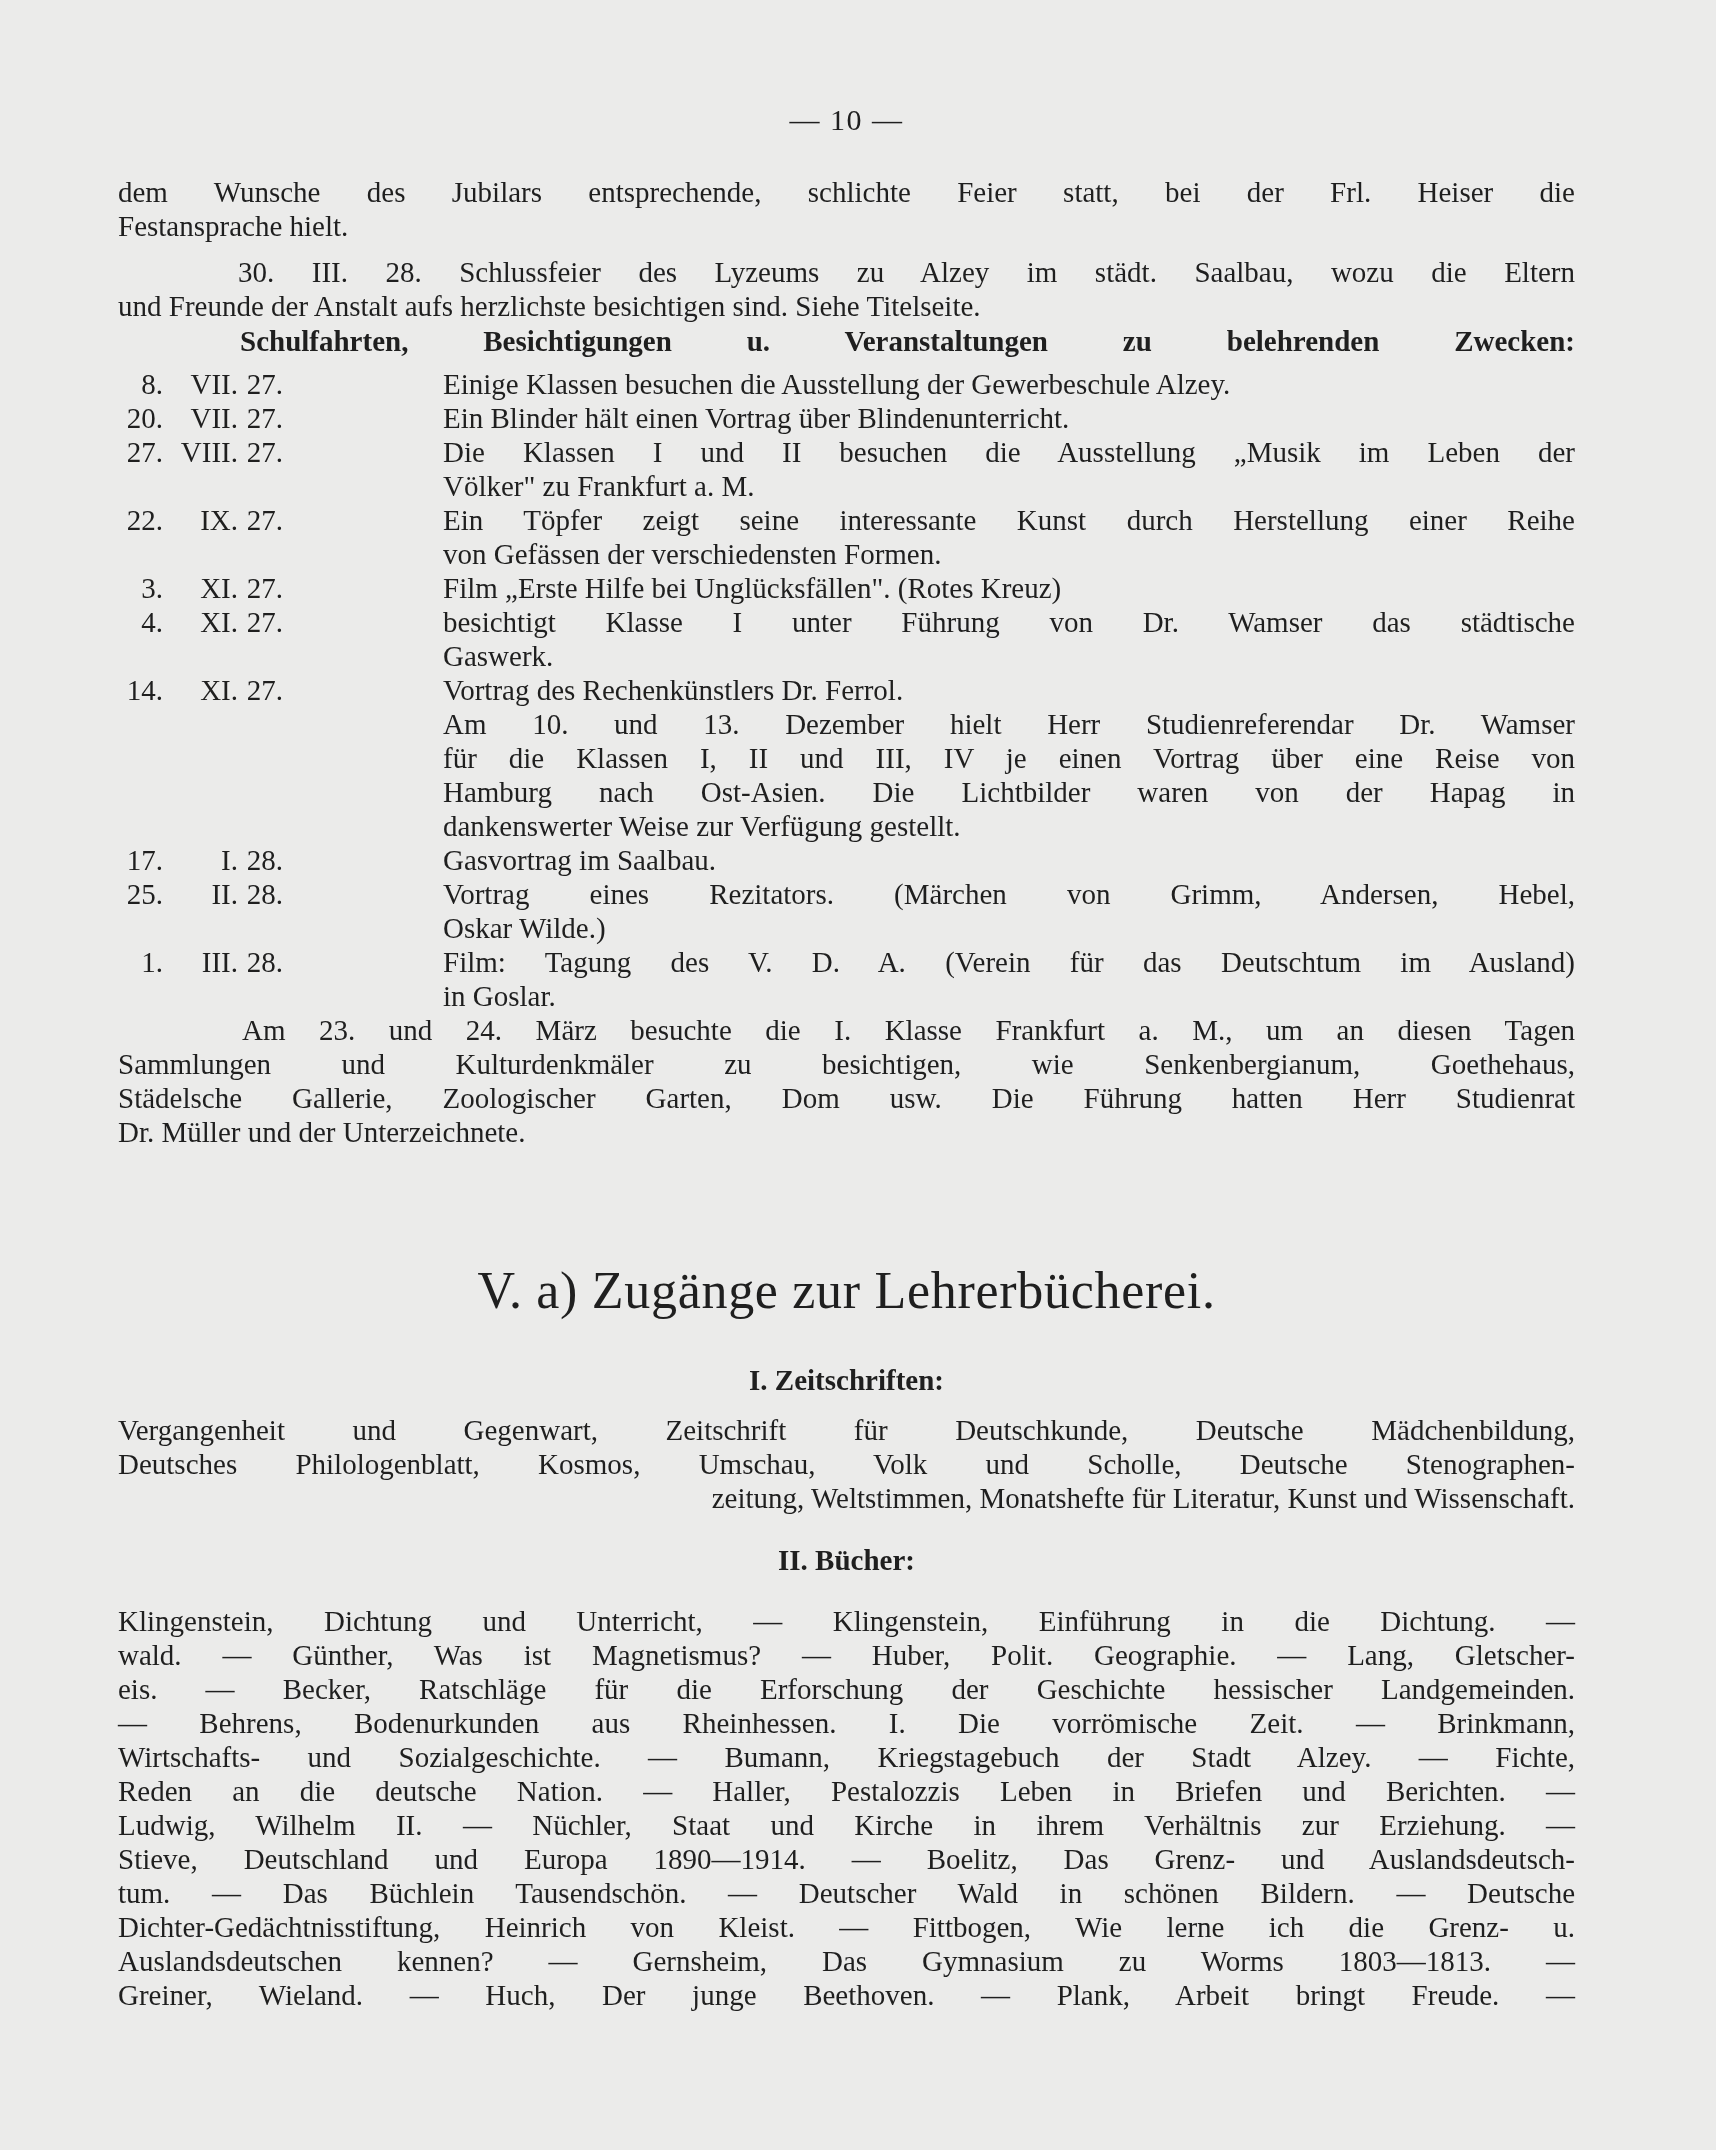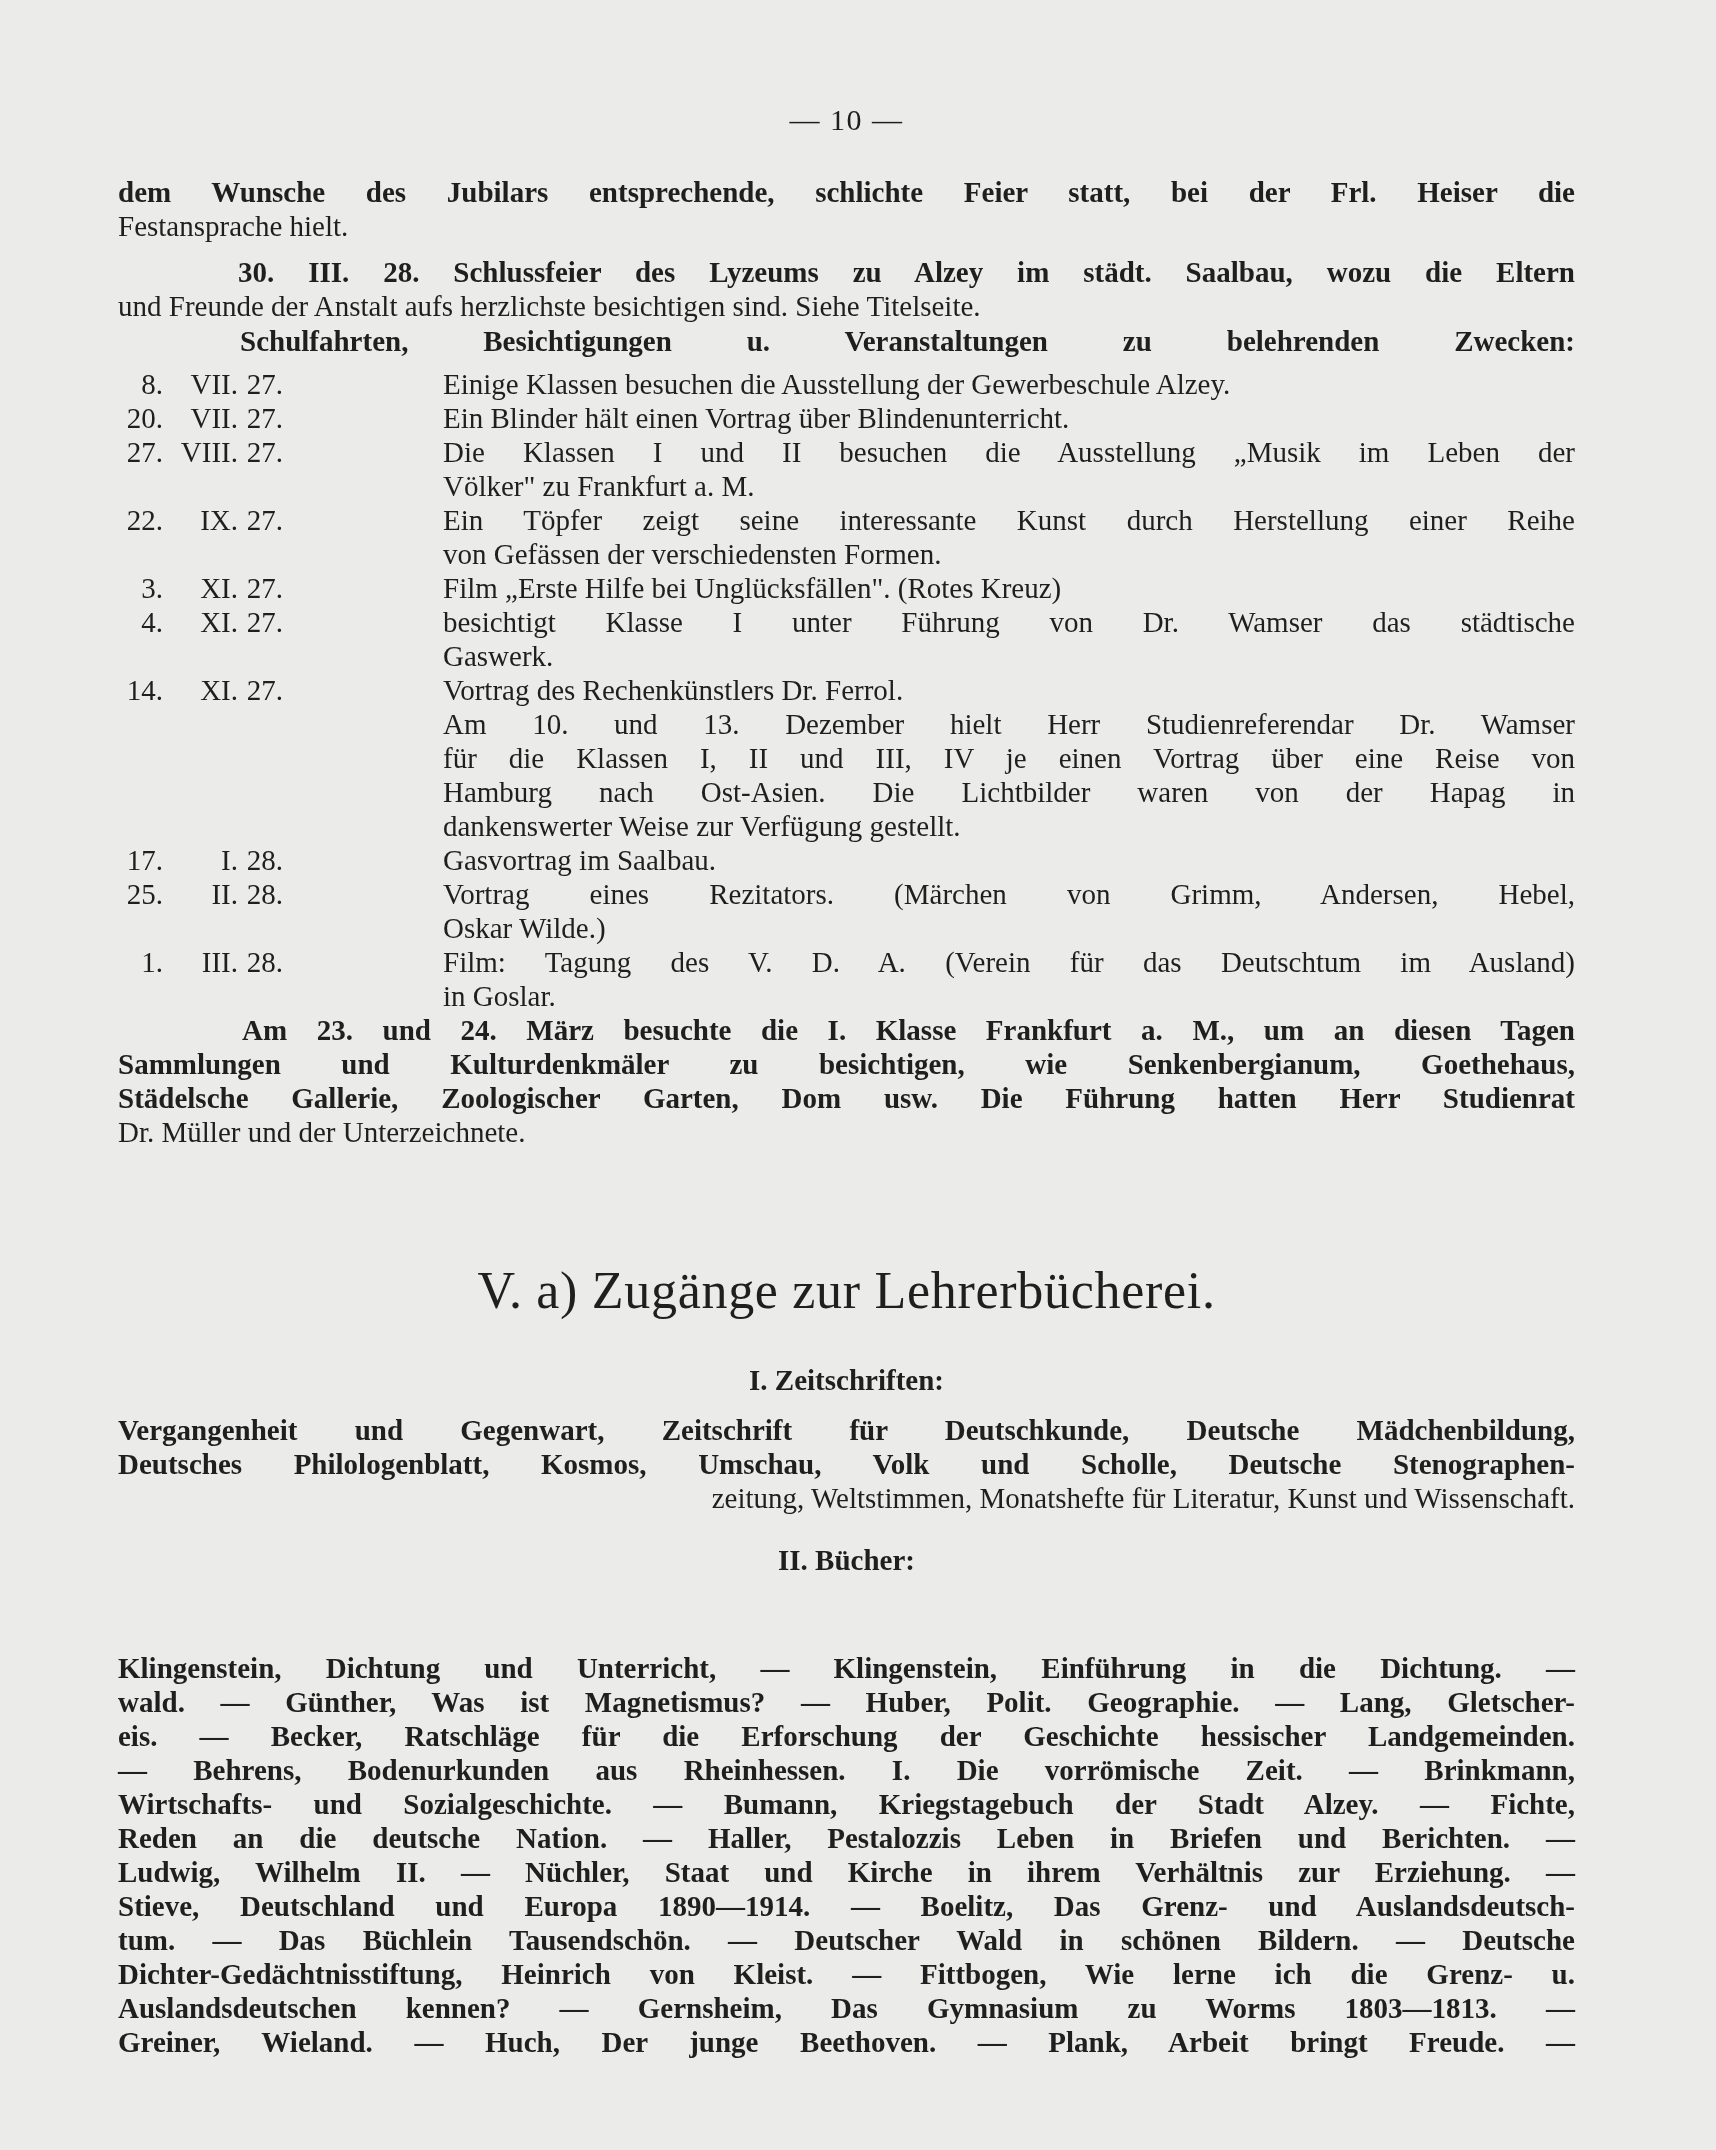--- a/index.html
+++ b/index.html
@@ -14,21 +14,21 @@
   .page {
     position: absolute;
     left: 118px; top: 0;
     width: 1457px;
   }
   .pagenum {
     position: absolute; top: 103px; left: 0; width: 100%;
     text-align: center; font-size: 30px; letter-spacing: 1.5px;
   }
   .block { position: absolute; left: 0; width: 100%; font-size: 29px; line-height: 34px; }
-  .jl { display:block; text-align: justify; text-align-last: justify; height:34px;font-weight:bold; }
+  .jl { display:block; text-align: justify; text-align-last: justify; height:34px; }
   .jll { display:block; height:34px; }
   .heading-bold { font-weight: bold; }
   .row { position: relative; height: 34px; }
   .row .d { position: absolute; left: 0; width: 45px; text-align: right; }
   .row .m { position: absolute; left: 45px; width: 75px; text-align: right; }
   .row .y { position: absolute; left: 120px; width: 45px; text-align: right; }
   .row .t { position: absolute; left: 325px; right: 0; }
   .cont { position: relative; height: 34px; }
   .cont .t { position: absolute; left: 325px; right: 0; }
   .row .t.j, .cont .t.j { text-align: justify; text-align-last: justify; }
@@ -163,21 +163,21 @@
   <div class="bigtitle">V. a) Zugänge zur Lehrerbücherei.</div>
 
   <div class="subhead" style="top:1364px;">I. Zeitschriften:</div>
   <div class="block" style="top:1413px;">
     <span class="jl">Vergangenheit und Gegenwart, Zeitschrift für Deutschkunde, Deutsche Mädchenbildung,</span>
     <span class="jl">Deutsches Philologenblatt, Kosmos, Umschau, Volk und Scholle, Deutsche Stenographen-</span>
     <span class="jll center">zeitung, Weltstimmen, Monatshefte für Literatur, Kunst und Wissenschaft.</span>
   </div>
 
   <div class="subhead" style="top:1544px;">II. Bücher:</div>
-  <div class="block" style="top:1651px;">
+  <div class="block" style="top:1604px;">
     <span class="jl">Klingenstein, Dichtung und Unterricht, — Klingenstein, Einführung in die Dichtung. —</span>
     <span class="jl">wald. — Günther, Was ist Magnetismus? — Huber, Polit. Geographie. — Lang, Gletscher-</span>
     <span class="jl">eis. — Becker, Ratschläge für die Erforschung der Geschichte hessischer Landgemeinden.</span>
     <span class="jl">— Behrens, Bodenurkunden aus Rheinhessen. I. Die vorrömische Zeit. — Brinkmann,</span>
     <span class="jl">Wirtschafts- und Sozialgeschichte. — Bumann, Kriegstagebuch der Stadt Alzey. — Fichte,</span>
     <span class="jl">Reden an die deutsche Nation. — Haller, Pestalozzis Leben in Briefen und Berichten. —</span>
     <span class="jl">Ludwig, Wilhelm II. — Nüchler, Staat und Kirche in ihrem Verhältnis zur Erziehung. —</span>
     <span class="jl">Stieve, Deutschland und Europa 1890—1914. — Boelitz, Das Grenz- und Auslandsdeutsch-</span>
     <span class="jl">tum. — Das Büchlein Tausendschön. — Deutscher Wald in schönen Bildern. — Deutsche</span>
     <span class="jl">Dichter-Gedächtnisstiftung, Heinrich von Kleist. — Fittbogen, Wie lerne ich die Grenz- u.</span>

